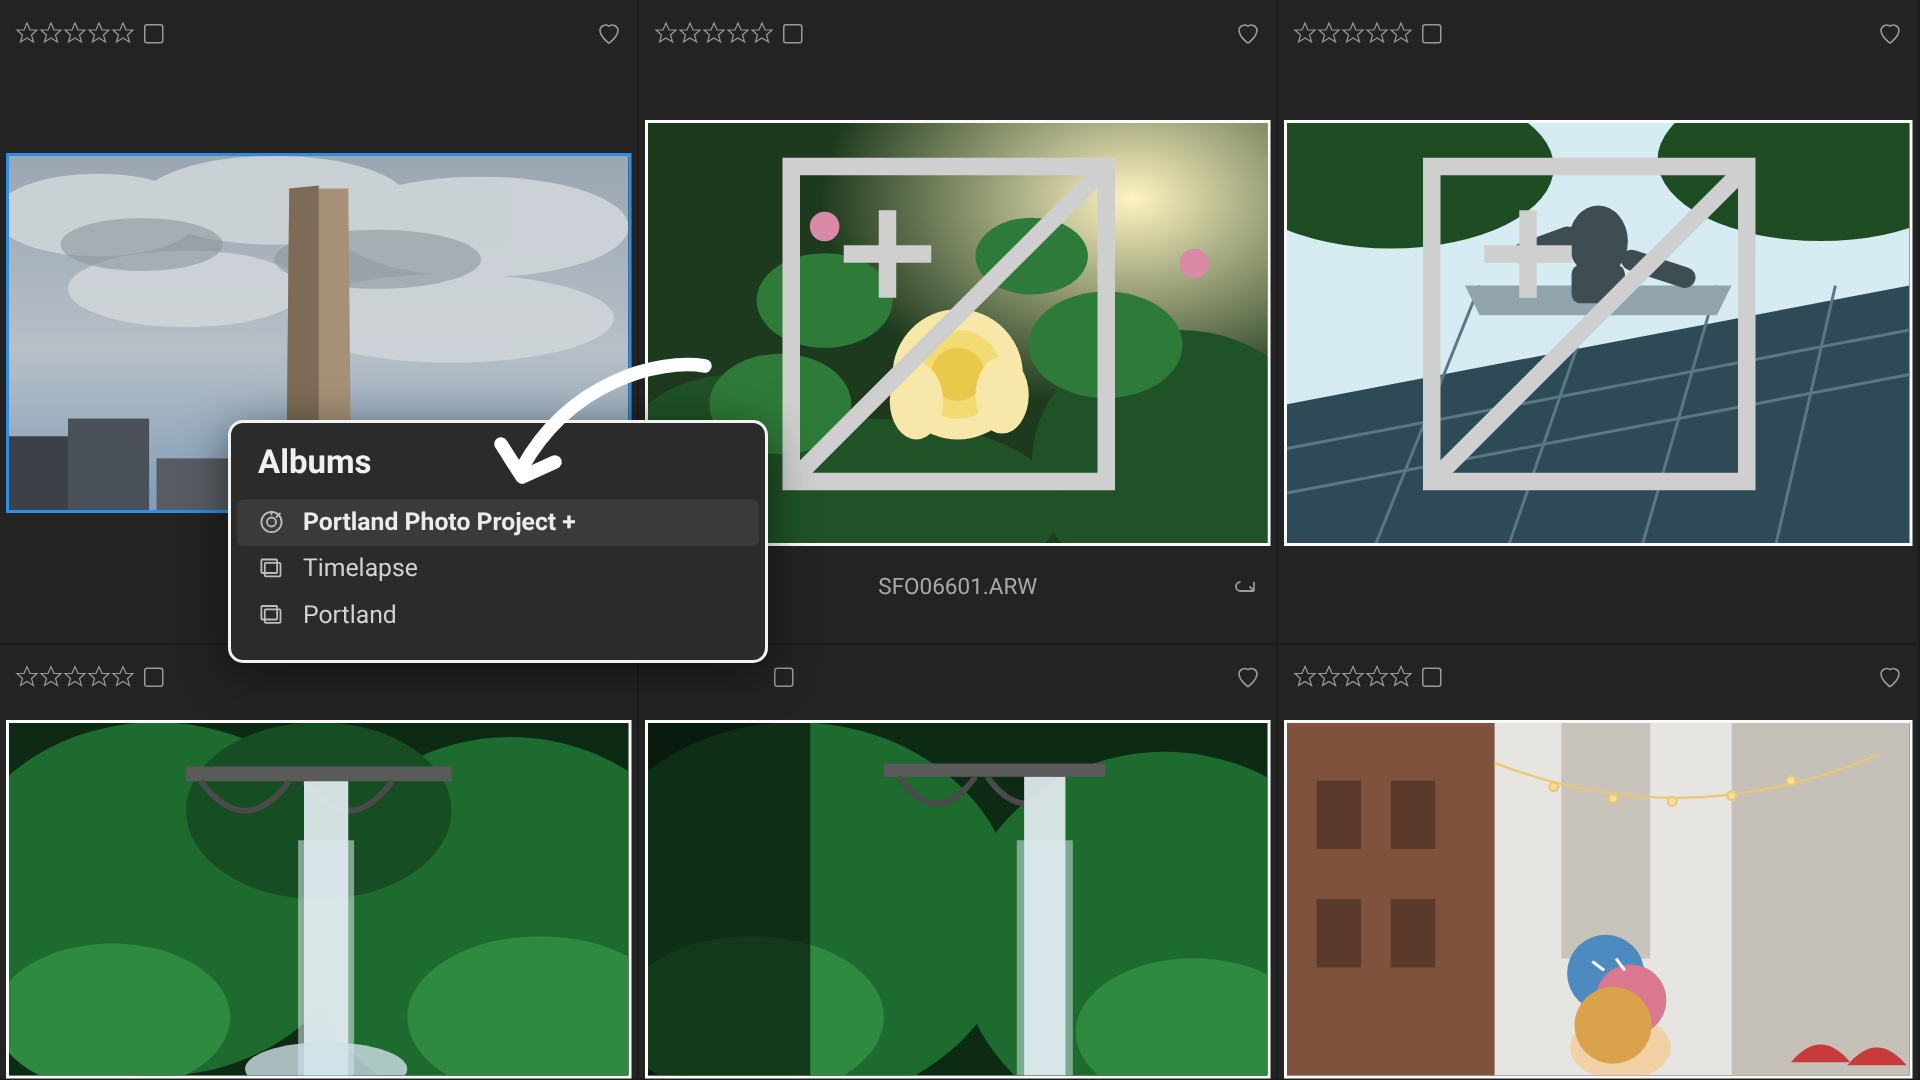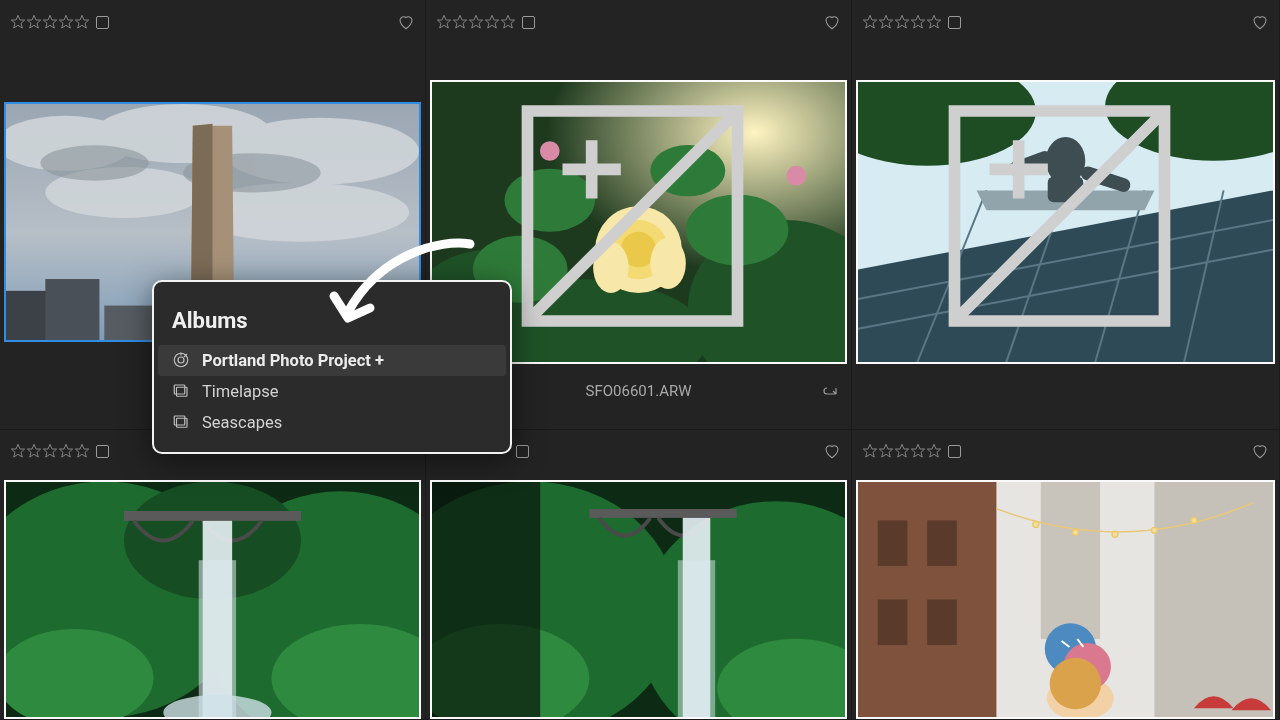--- a/index.html
+++ b/index.html
@@ -78,21 +78,21 @@
   }
 
   
   .popover {
     position:absolute;
     left: 152px; top: 280px;
     width: 360px;
     background: #2b2b2b;
     border: 2px solid #f2f2f2;
     border-radius: 10px;
-    padding: 26px 4px 14px 4px;
+    padding: 14px 4px 14px 4px;
     z-index: 50;
     box-shadow: 0 6px 30px rgba(0,0,0,.5);
   }
   .popover h2 {
     font-size: 22px; font-weight: 700;
     padding: 0 14px 12px 14px;
     color:#f0f0f0;
   }
   .album-row {
     display:flex; gap:12px;
@@ -461,21 +461,21 @@
             <rect x="6" y="7" width="14" height="12" rx="1"></rect>
             <rect x="3" y="4" width="14" height="12" rx="1"></rect>
           </svg>
           <span>Timelapse</span>
         </div>
         <div class="album-row">
           <svg viewBox="0 0 24 24" class="album-icon">
             <rect x="6" y="7" width="14" height="12" rx="1"></rect>
             <rect x="3" y="4" width="14" height="12" rx="1"></rect>
           </svg>
-          <span>Seascapes</span>
+          <span>Portland</span>
         </div>
       </div>
   </div>
 
   <svg class="arrow" viewBox="0 0 160 110">
     <path d="M150 10 C 120 5, 60 20, 28 78" stroke="#fff" stroke-width="9" fill="none" stroke-linecap="round"></path>
     <path d="M14 62 L28 84 L50 74" stroke="#fff" stroke-width="9" fill="none" stroke-linecap="round" stroke-linejoin="round"></path>
   </svg>
 
 </div>

